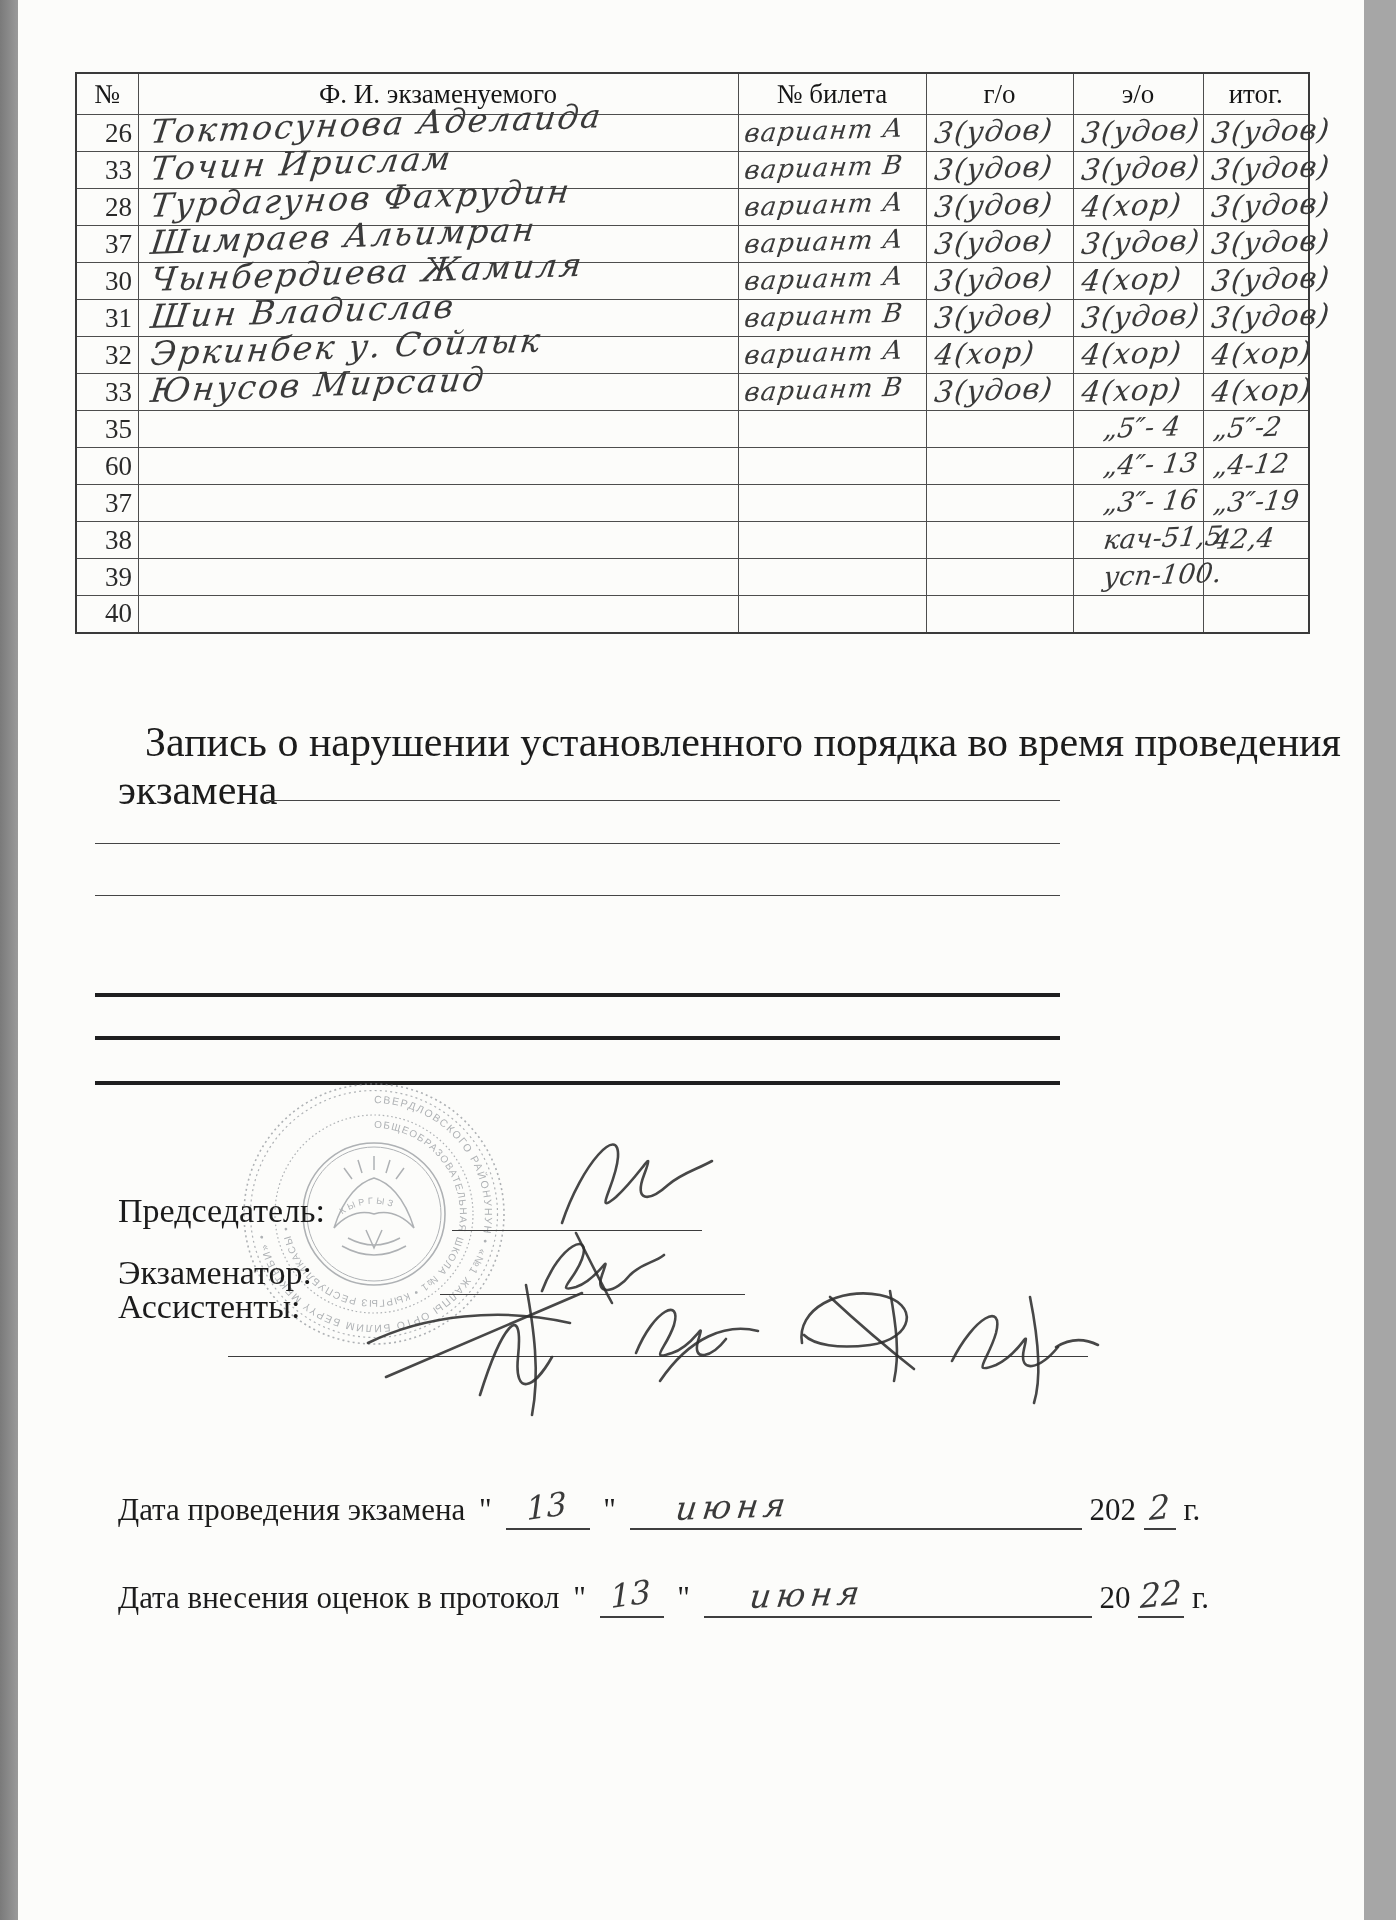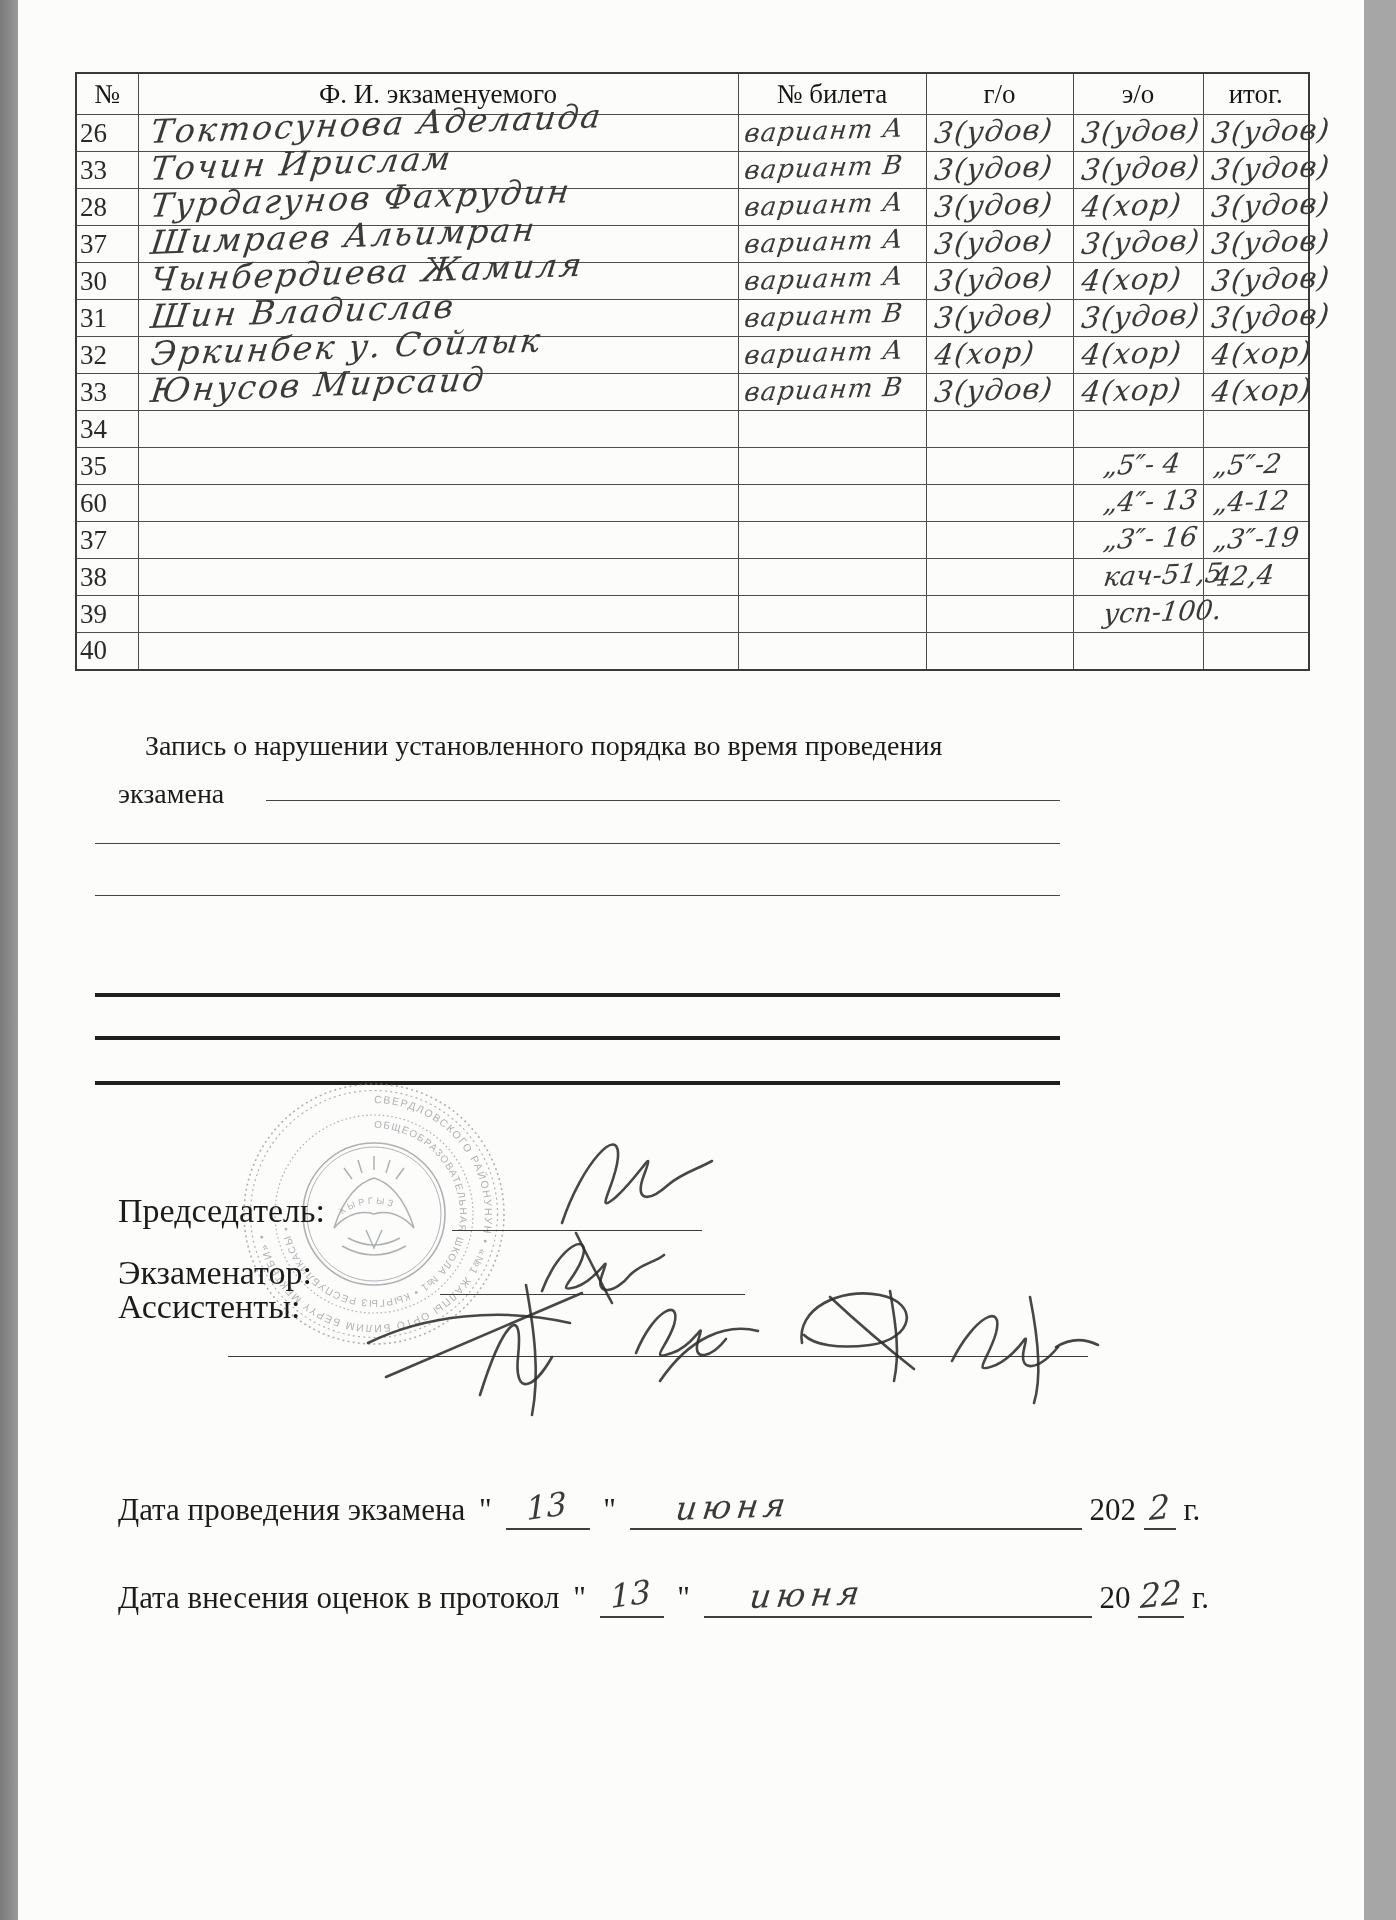--- a/index.html
+++ b/index.html
@@ -9,34 +9,34 @@
         background:linear-gradient(to right,#7a7a7a,#9a9a9a);}
   .scan-edge-right{position:absolute;top:0;right:0;width:32px;height:100%;background:#a6a6a6;}
 
   
   table.exam{position:absolute;left:75px;top:72px;width:1233px;border-collapse:collapse;
         table-layout:fixed;border:2.5px solid #3a3a3a;}
   .exam th,.exam td{border:1.6px solid #4d4d4d;padding:0;vertical-align:bottom;}
   .exam thead th{height:40px;font-size:27px;font-weight:normal;vertical-align:middle;
         text-align:center;color:#161616;}
   .exam tbody tr{height:37px;}
-  .exam td.num{font-size:27px;text-align:left;padding-left:3px;vertical-align:middle;color:#2a2a2a;}
+  .exam td.num{font-size:27px;text-align:left;padding-left:28px;vertical-align:middle;color:#2a2a2a;}
 
   
   .hw{font-family:"DejaVu Serif",serif;font-style:italic;color:#3a3a3a;white-space:nowrap;
       display:inline-block;transform:skewX(-9deg) rotate(-2deg);transform-origin:left bottom;
       line-height:1;}
   .hw-name{font-size:33px;letter-spacing:2px;margin:0 0 3px 10px;}
   .hw-ticket{font-size:26px;letter-spacing:1px;margin:0 0 5px 4px;}
   .hw-grade{font-size:29px;letter-spacing:1px;margin:0 0 3px 6px;}
   .hw-stat{font-size:27px;margin:0 0 5px 28px;}
   .hw-stat-total{margin-left:8px;}
 
   
-  .ptext{position:absolute;font-size:28px;color:#1c1c1c;white-space:nowrap;margin-top:12px;}
+  .ptext{position:absolute;font-size:42px;color:#1c1c1c;white-space:nowrap;}
   .uline{position:absolute;height:0;border-bottom:1.7px solid #454545;}
   .thick{position:absolute;height:0;border-bottom:4.5px solid #1f1f1f;}
 
   
   .sig-label{position:absolute;font-size:34px;color:#1c1c1c;}
   .sigline{position:absolute;height:0;border-bottom:1.7px solid #3c3c3c;}
   svg.sig-overlay{position:absolute;left:330px;top:1085px;}
   svg.sig-overlay path{fill:none;stroke:#2e2e2e;stroke-width:2.6;stroke-linecap:round;opacity:.88;}
 
   
@@ -135,28 +135,20 @@
           <td><span class="hw hw-grade">4(хор)</span></td>
           <td><span class="hw hw-grade">4(хор)</span></td>
         </tr>
         <tr>
           <td class="num">33</td>
           <td><span class="hw hw-name">Юнусов Мирсаид</span></td>
           <td><span class="hw hw-ticket">вариант В</span></td>
           <td><span class="hw hw-grade">3(удов)</span></td>
           <td><span class="hw hw-grade">4(хор)</span></td>
           <td><span class="hw hw-grade">4(хор)</span></td>
-        </tr>
-        <tr>
-          <td class="num">34</td>
-          <td></td>
-          <td></td>
-          <td></td>
-          <td></td>
-          <td></td>
         </tr>
         <tr>
           <td class="num">35</td>
           <td></td>
           <td></td>
           <td></td>
           <td><span class="hw hw-stat">„5″- 4</span></td>
           <td><span class="hw hw-stat hw-stat-total">„5″-2</span></td>
         </tr>
         <tr>

